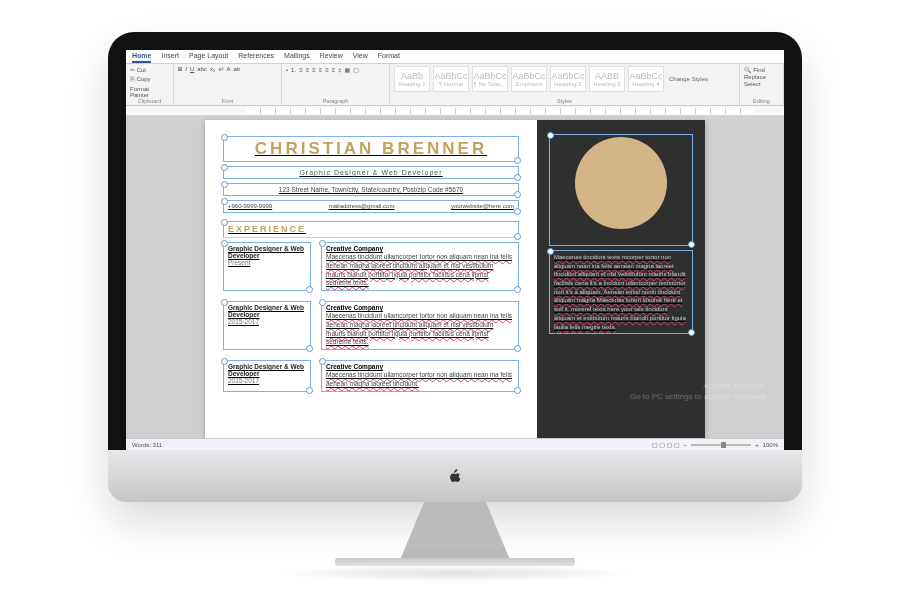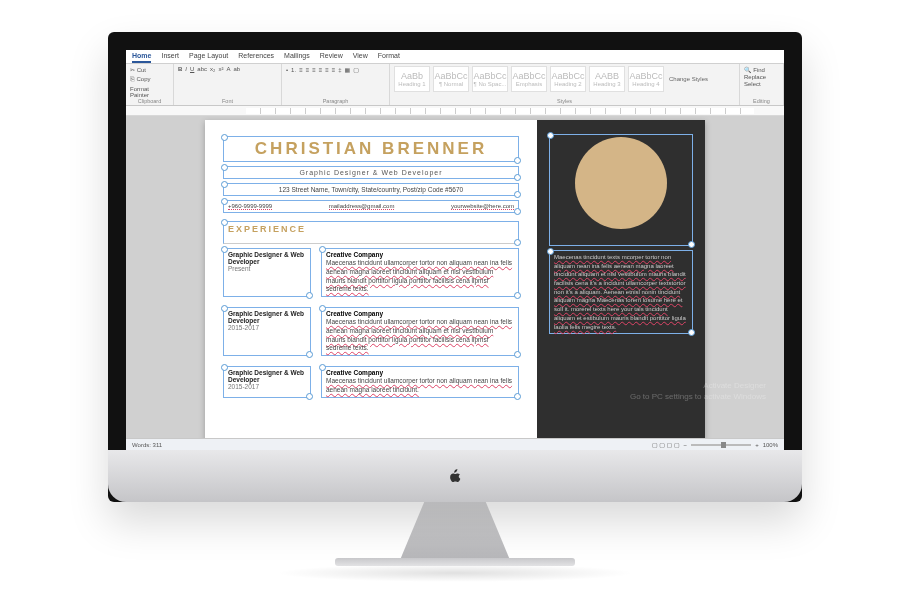--- a/index.html
+++ b/index.html
@@ -1,19 +1,19 @@
 <!DOCTYPE html>
 <html><head>
 <meta charset="utf-8">
 <style>
 * { margin:0; padding:0; box-sizing:border-box; font-family:"Segoe UI",Arial,sans-serif; }
 body { background:#fff; width:910px; height:607px; overflow:hidden; position:relative; }
 
 
-.monitor { position:absolute; left:108px; top:32px; width:694px; height:470px; background:#111; border-radius:6px; padding:18px 18px 52px 18px; box-shadow:0 20px 40px rgba(0,0,0,0.15); }
+.monitor { position:absolute; left:108px; top:32px; width:694px; height:470px; background:#111; border-radius:26px; padding:18px 18px 52px 18px; box-shadow:0 20px 40px rgba(0,0,0,0.15); }
 .screen { width:100%; height:100%; background:#d0d0d0; position:relative; overflow:hidden; }
 .chin { position:absolute; left:0; bottom:0; width:100%; height:52px; background:linear-gradient(#e8e8ea,#c5c5c8); border-radius:0 0 18px 18px; display:flex; align-items:center; justify-content:center; }
 .apple { width:18px; height:18px; fill:#333; }
 .stand { position:absolute; left:50%; top:502px; transform:translateX(-50%); width:110px; height:58px; background:linear-gradient(#d4d4d6,#b6b6b9); clip-path:polygon(22% 0,78% 0,100% 100%,0 100%); }
 .foot { position:absolute; left:50%; top:558px; transform:translateX(-50%); width:240px; height:8px; background:linear-gradient(#c8c8cb,#e2e2e4); border-radius:3px; }
 .shadow { position:absolute; left:50%; top:564px; transform:translateX(-50%); width:360px; height:18px; background:radial-gradient(ellipse,rgba(0,0,0,0.12),transparent 70%); }
 
 
 .ribbon-tabs { background:#fff; height:14px; display:flex; font-size:7px; gap:10px; padding:2px 6px 0; border-bottom:1px solid #d0d0d0; }
 .ribbon-tabs span { color:#444; cursor:pointer; }
@@ -25,34 +25,34 @@
 .clip { width:48px; }
 .font-grp { width:108px; }
 .para-grp { width:108px; }
 .styles-grp { flex:1; }
 .edit-grp { width:44px; }
 .style-box { width:36px; height:26px; border:1px solid #e0e0e0; background:#fff; display:flex; flex-direction:column; align-items:center; justify-content:center; font-size:6px; color:#bbb; }
 .style-box .a { font-size:9px; }
 .ruler { height:10px; background:#f8f8f8; border-bottom:1px solid #d8d8d8; position:relative; }
 .ruler::after { content:""; position:absolute; left:120px; right:30px; top:2px; height:6px; background:repeating-linear-gradient(90deg,#fff,#fff 14px,#ccc 14px,#ccc 15px); }
 
-.canvas { position:absolute; top:66px; bottom:12px; left:0; right:0; background:#d0d0d0; overflow:hidden; display:flex; justify-content:center; padding-top:4px; }
+.canvas { position:absolute; top:66px; bottom:12px; left:0; right:0; background:#d0d0d0; overflow:hidden; display:flex; justify-content:center; padding-top:4px;text-decoration:underline; }
 .page { width:500px; height:560px; background:#fff; box-shadow:0 2px 6px rgba(0,0,0,0.25); display:flex; position:relative; }
 .main { flex:1; padding:16px 18px; }
 .side { width:168px; background:#2f2f2f; padding:14px 12px; color:#ddd; position:relative; }
 
 .sel { border:1px solid #7db0e8; position:relative; padding:2px 4px; margin-bottom:4px; }
 .sel::before,.sel::after { content:""; position:absolute; width:5px; height:5px; border:1px solid #5a9bd5; background:#fff; border-radius:50%; }
 .sel::before { left:-3px; top:-3px; } .sel::after { right:-3px; bottom:-3px; }
 
 .name { color:#c5a15f; font-size:17px; letter-spacing:3px; font-weight:600; text-align:center; }
 .subtitle { font-size:7px; text-align:center; color:#555; letter-spacing:1px; }
 .contact { display:flex; justify-content:space-between; font-size:6px; color:#444; margin:4px 0; }
 .contact span { border-bottom:1px dotted #d46; }
-.sect-title { color:#c5a15f; font-size:9px; letter-spacing:2px; font-weight:600; border-bottom:1px solid #ccc; padding-bottom:9px; margin:8px 0 4px; }
+.sect-title { color:#c5a15f; font-size:9px; letter-spacing:2px; font-weight:600; border-bottom:1px solid #ccc; padding-bottom:3px; margin:8px 0 4px; }
 .exp-row { display:flex; gap:10px; margin-bottom:6px; }
 .exp-left { width:88px; font-size:6.5px; }
 .exp-left .jt { font-weight:600; color:#222; }
 .exp-left .dt { color:#777; }
 .exp-body { flex:1; font-size:6.5px; }
 .exp-body .co { font-weight:600; margin-bottom:1px; }
 .exp-body .desc { color:#444; line-height:1.35; }
 .exp-body .desc u { text-decoration:underline wavy #d46 0.5px; text-underline-offset:1px; }
 
 .avatar { width:92px; height:92px; background:#d4b587; border-radius:50%; margin:0 auto 14px; }

